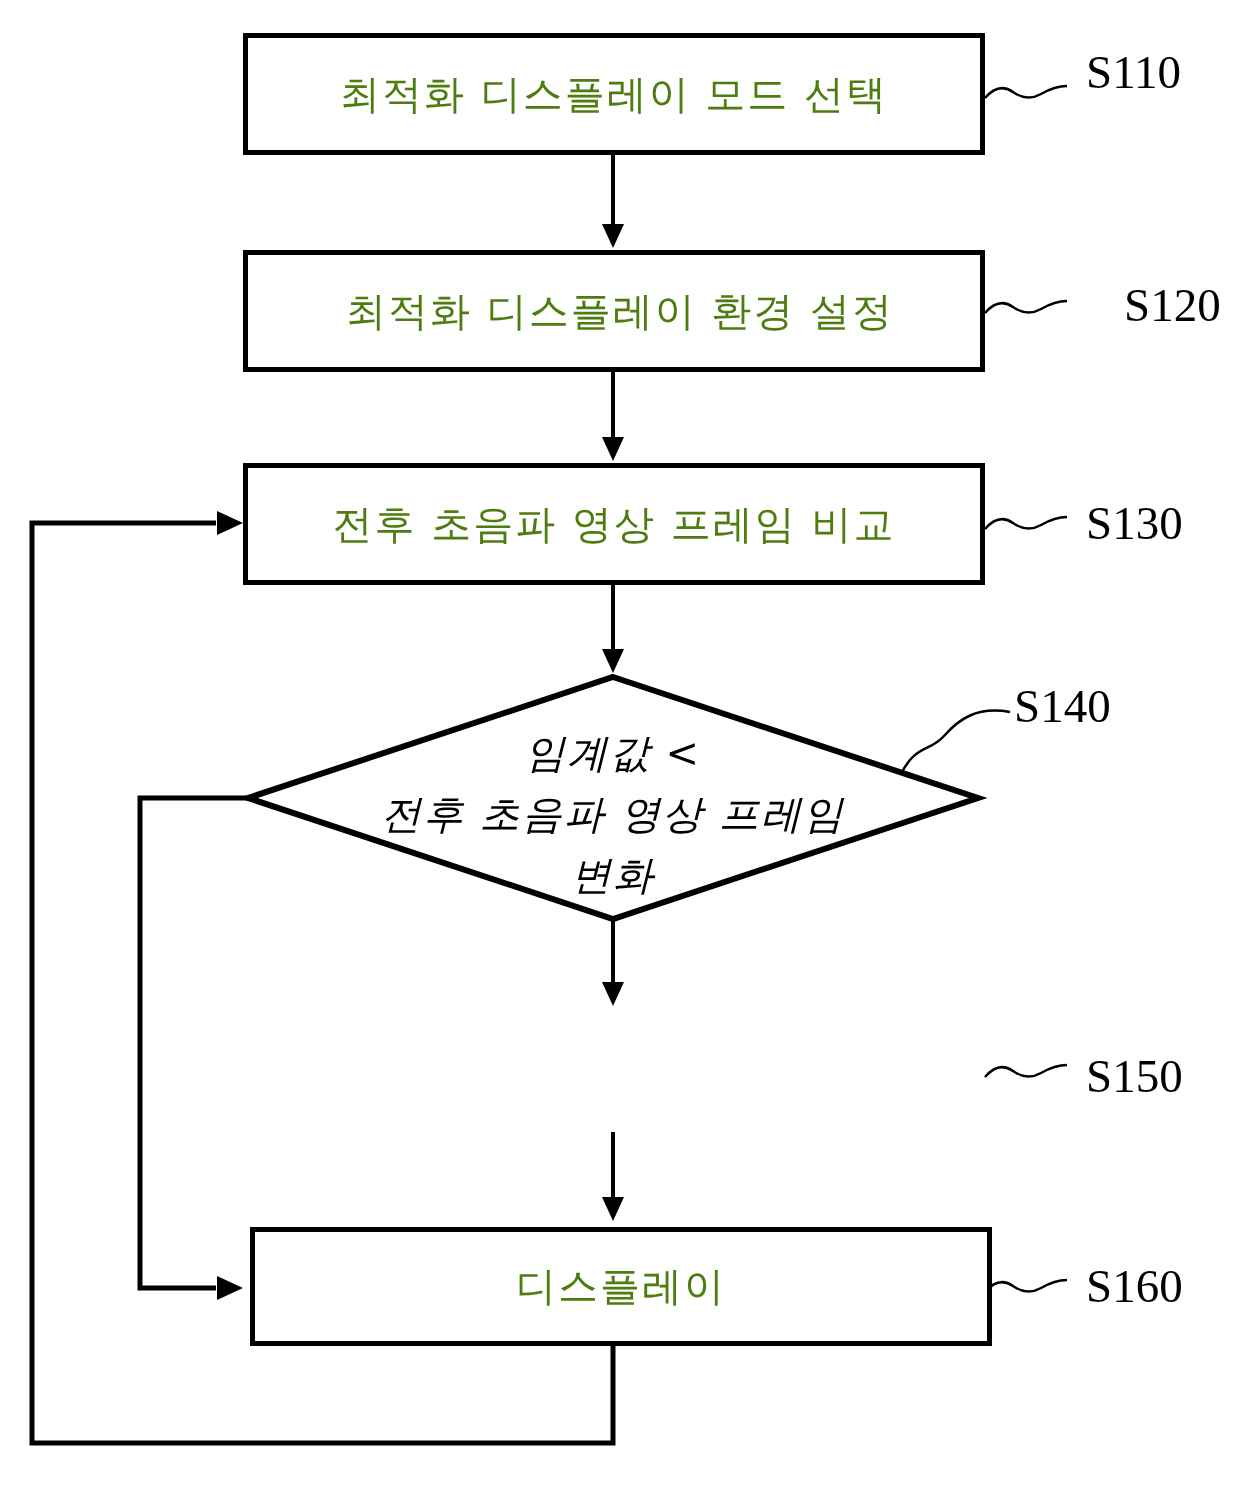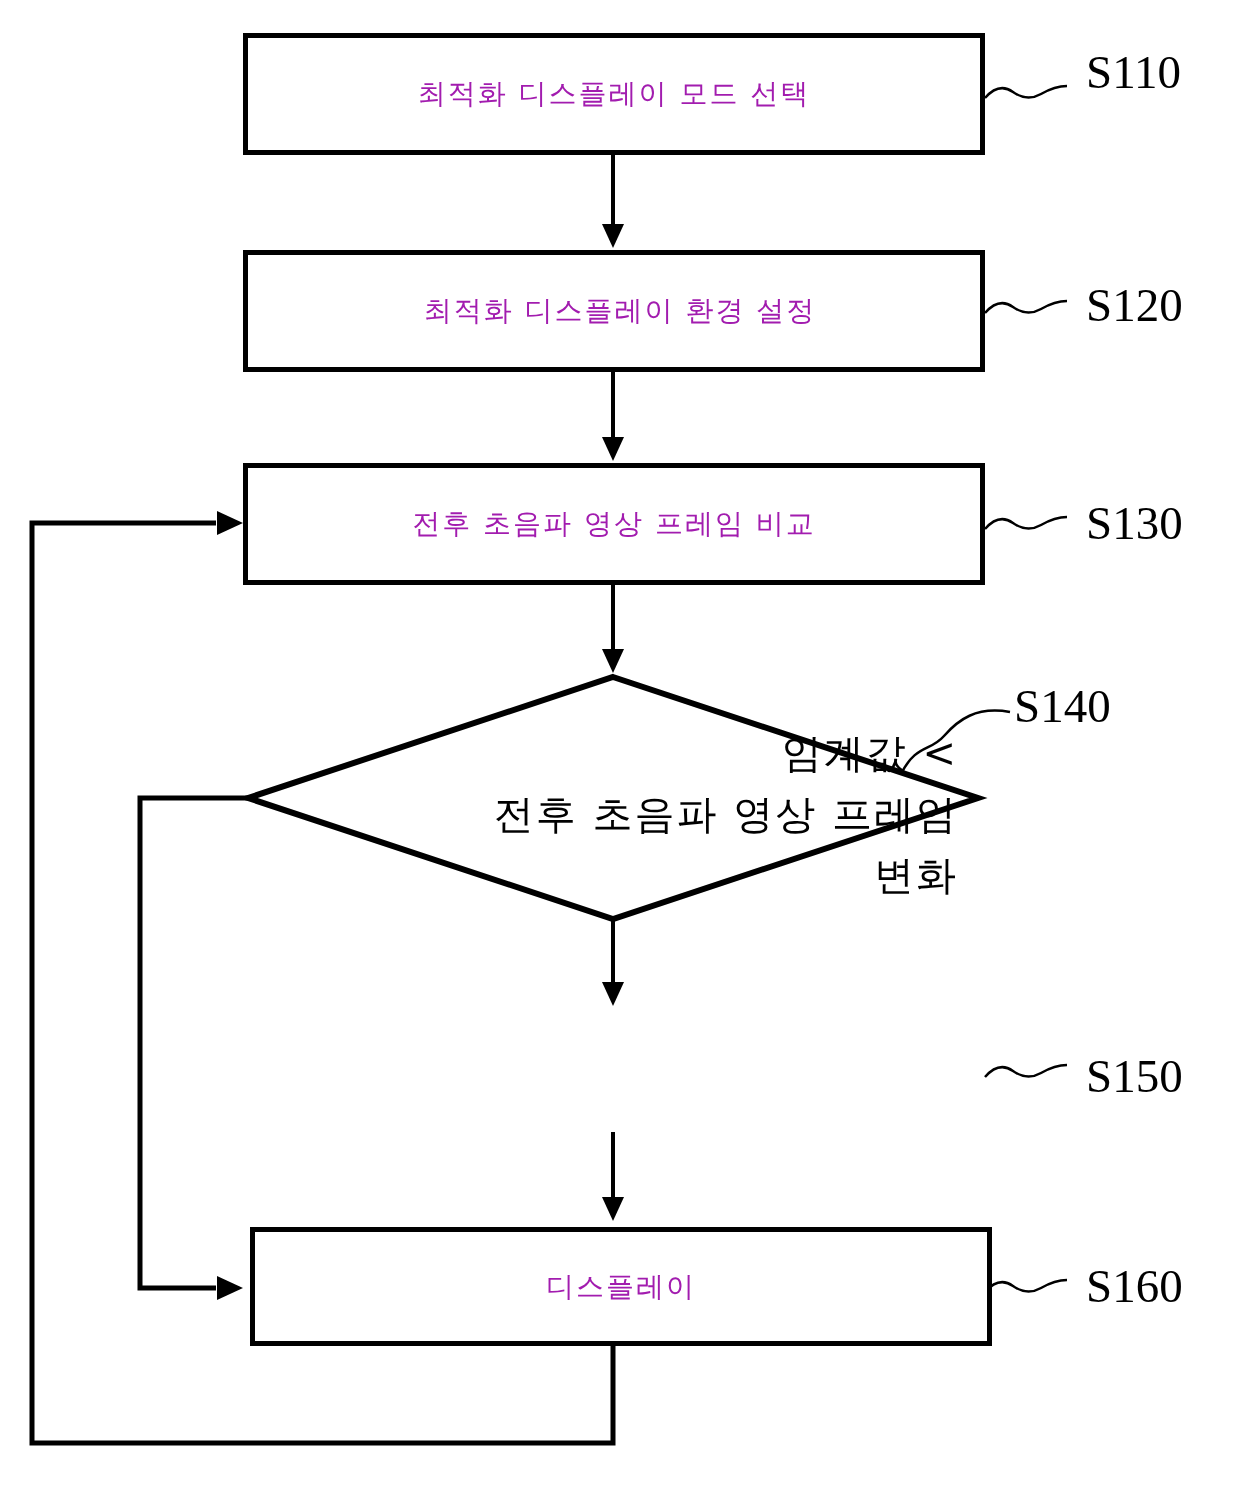--- a/index.html
+++ b/index.html
@@ -29,51 +29,52 @@
     width: 742px;
     height: 122px;
     border: 5px solid #000000;
     box-sizing: border-box;
     background: #ffffff;
     display: flex;
     align-items: center;
     justify-content: center;
   }
   .box-label {
-    font-size: 28px;
+    font-size: 40px;
     letter-spacing: 2px;
     white-space: nowrap;
-    color: #a21caf;
+    color: #4d7c0f;
   }
   .diamond-text {
     position: absolute;
     left: 268px;
     top: 723px;
     width: 690px;
     display: flex;
     flex-direction: column;
-    align-items: flex-end;
+    align-items: center;
     text-align: center;
+    font-style: italic;
   }
   .diamond-text .dline {
     font-size: 40px;
     letter-spacing: 2px;
     line-height: 61px;
     white-space: nowrap;
   }
   .step-id {
     position: absolute;
     font-family: "Liberation Serif", "DejaVu Serif", serif;
     font-size: 47px;
     line-height: 52px;
     color: #000000;
     white-space: nowrap;
   }
   .sid-110 { left: 1086px; top: 46px; }
-  .sid-120 { left: 1086px; top: 279px; }
+  .sid-120 { left: 1124px; top: 279px; }
   .sid-130 { left: 1086px; top: 497px; }
   .sid-140 { left: 1014px; top: 680px; text-align: right; }
   .sid-150 { left: 1086px; top: 1050px; }
   .sid-160 { left: 1086px; top: 1260px; }
 </style>
 </head>
 <body>
 
 <div class="canvas">
 

